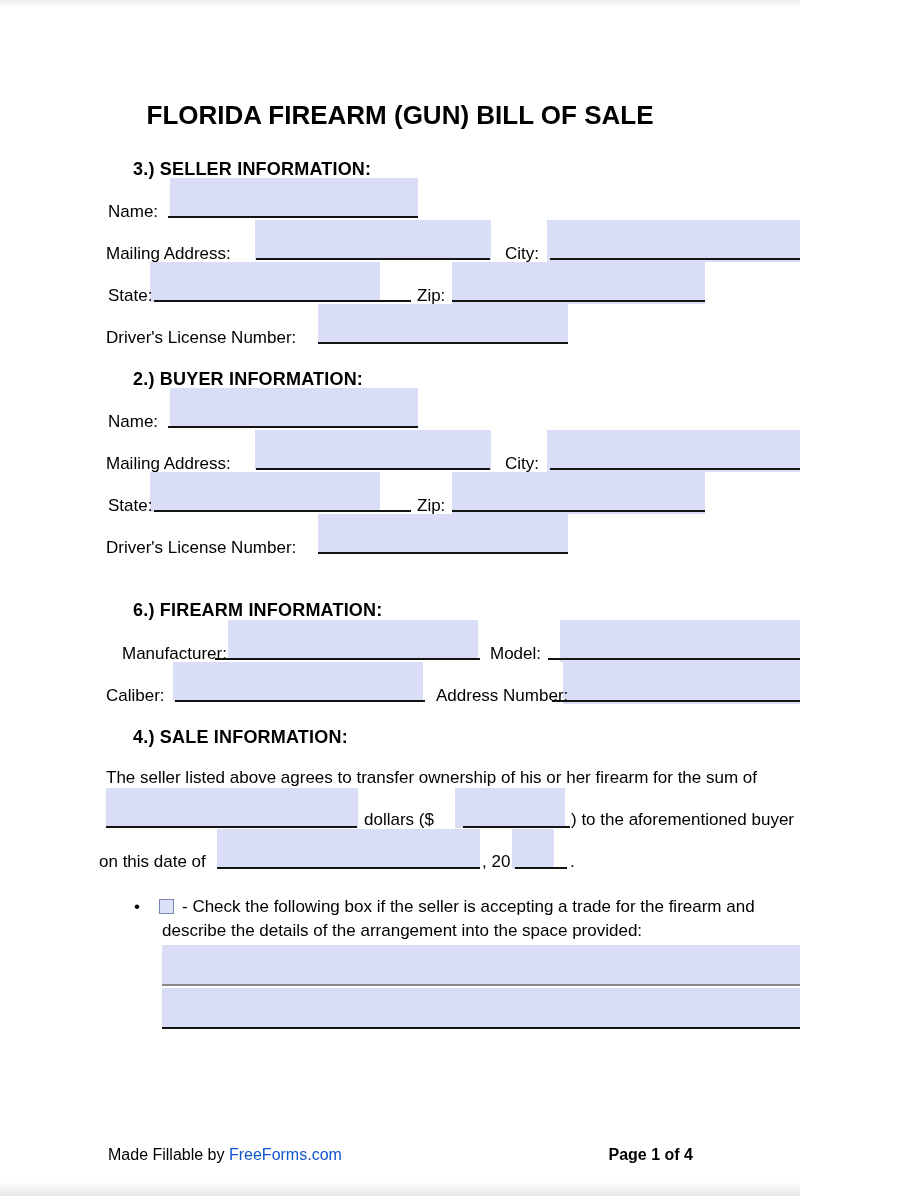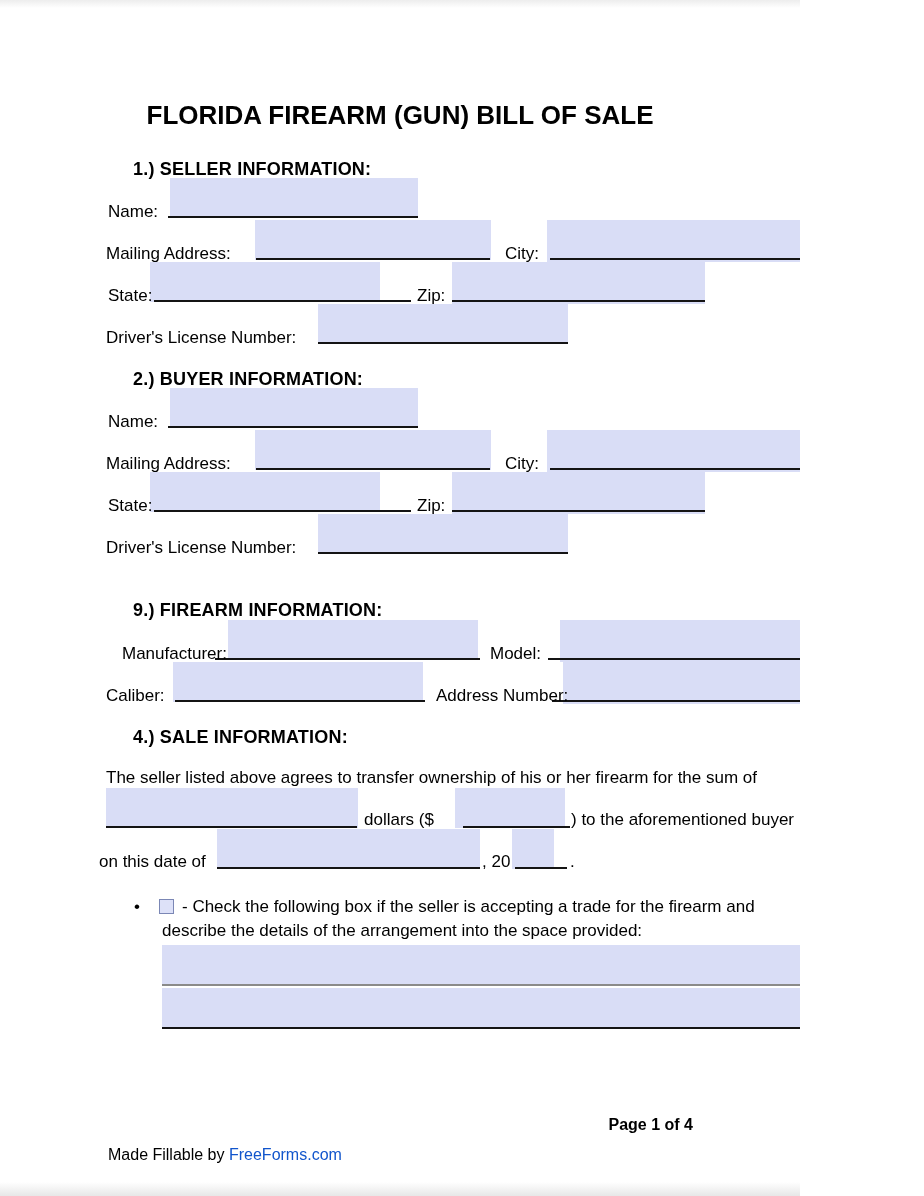--- a/index.html
+++ b/index.html
@@ -15,33 +15,33 @@
         white-space:nowrap;line-height:1.2;z-index:3;}
   .t{position:absolute;font-size:17px;white-space:nowrap;line-height:1.2;z-index:3;}
   .field{position:absolute;background:var(--highlight,#D9DDF6);z-index:1;
         font-size:16px;line-height:38px;padding:0 4px;box-sizing:border-box;}
   .rule{position:absolute;height:2px;background:#141414;z-index:2;}
   .rule.gray{background:#8a8a8a;}
   .checkbox{position:absolute;width:15px;height:15px;background:#dde1f8;
         border:1px solid #7b87b5;box-sizing:border-box;z-index:3;}
   .bullet{position:absolute;font-size:17px;z-index:3;}
   .footer-left{position:absolute;left:108px;top:1146px;font-size:16px;z-index:3;}
-  .footer-right{position:absolute;right:107px;top:1116px;font-size:16px;font-weight:bold;z-index:3;}
+  .footer-right{position:absolute;right:107px;top:1146px;font-size:16px;font-weight:bold;z-index:3;}
   .link{color:var(--link,#1155CC);cursor:pointer;}
 </style>
 </head>
 <body>
 
 <div class="page">
   <div class="edge-top"></div>
   <div class="edge-bottom"></div>
 
   <div class="title">FLORIDA FIREARM (GUN) BILL OF SALE</div>
 
-  <div class="h" style="left:133px;top:159px">1.) SELLER INFORMATION:</div>
+  <div class="h" style="left:133px;top:159px">3.) SELLER INFORMATION:</div>
 
   <div class="field" style="left:170px;top:178px;width:248px;height:40px"></div>
   <div class="field" style="left:255px;top:220px;width:236px;height:40px"></div>
   <div class="field" style="left:547px;top:220px;width:256px;height:42px"></div>
   <div class="field" style="left:150px;top:262px;width:230px;height:40px"></div>
   <div class="field" style="left:452px;top:262px;width:253px;height:42px"></div>
   <div class="field" style="left:318px;top:304px;width:250px;height:40px"></div>
 
   <div class="rule" style="left:168px;top:216px;width:250px"></div>
   <div class="rule" style="left:256px;top:258px;width:234px"></div>
@@ -73,21 +73,21 @@
   <div class="rule" style="left:452px;top:510px;width:253px"></div>
   <div class="rule" style="left:318px;top:552px;width:250px"></div>
 
   <div class="t" style="left:108px;top:412px">Name:</div>
   <div class="t" style="left:106px;top:454px">Mailing Address:</div>
   <div class="t" style="left:505px;top:454px">City:</div>
   <div class="t" style="left:108px;top:496px">State:</div>
   <div class="t" style="left:417px;top:496px">Zip:</div>
   <div class="t" style="left:106px;top:538px">Driver's License Number:</div>
 
-  <div class="h" style="left:133px;top:600px">9.) FIREARM INFORMATION:</div>
+  <div class="h" style="left:133px;top:600px">6.) FIREARM INFORMATION:</div>
 
   <div class="field" style="left:228px;top:620px;width:250px;height:40px"></div>
   <div class="field" style="left:560px;top:620px;width:243px;height:42px"></div>
   <div class="field" style="left:173px;top:662px;width:250px;height:40px"></div>
   <div class="field" style="left:563px;top:662px;width:255px;height:42px"></div>
 
   <div class="rule" style="left:215px;top:658px;width:265px"></div>
   <div class="rule" style="left:548px;top:658px;width:254px"></div>
   <div class="rule" style="left:175px;top:700px;width:250px"></div>
   <div class="rule" style="left:552px;top:700px;width:266px"></div>

